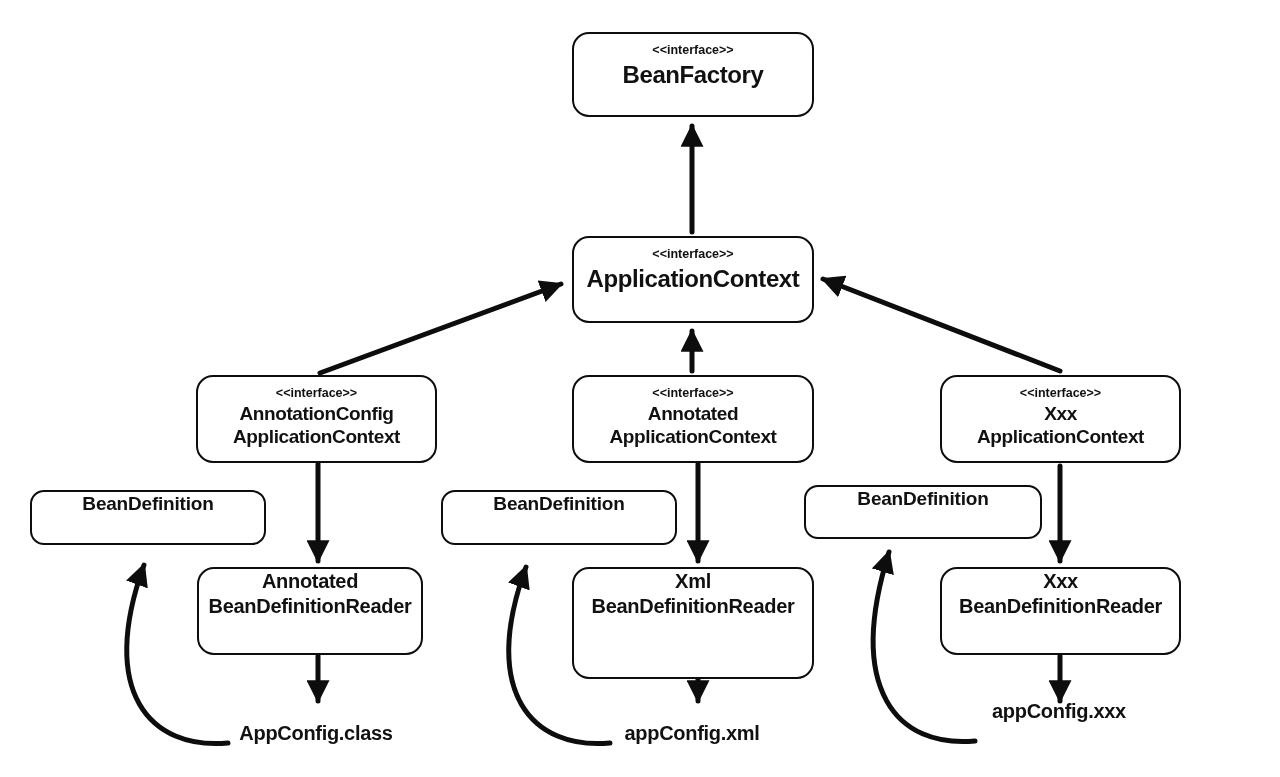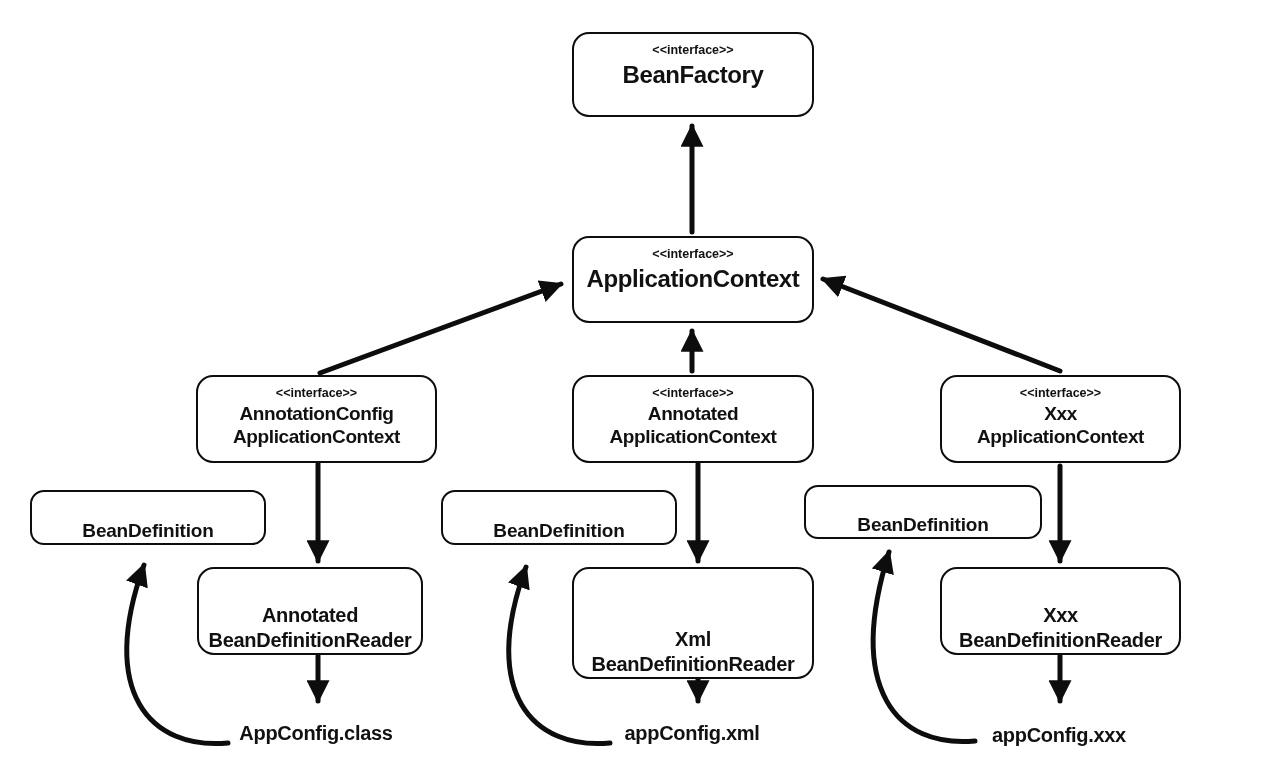--- a/index.html
+++ b/index.html
@@ -18,21 +18,21 @@
     position: absolute;
     background: #ffffff;
     border: 2.6px solid #0d0d0d;
     border-radius: 17px;
     display: flex;
     flex-direction: column;
     align-items: center;
     text-align: center;
   }
   .node.iface { justify-content: flex-start; padding-top: 9px; }
-  .node.centered { justify-content: flex-end; }
+  .node.centered { justify-content: flex-start; }
   .stereotype {
     font-size: 12.5px;
     font-weight: 700;
     line-height: 1.25;
     letter-spacing: 0px;
   }
   .node-name {
     font-weight: 700;
     font-size: 19px;
     line-height: 1.25;
@@ -130,15 +130,15 @@
     <div class="node-name">BeanDefinitionReader</div>
   </div>
 
   <div class="node centered reader" style="left:940px; top:567px; width:241px; height:88px">
     <div class="node-name">Xxx</div>
     <div class="node-name">BeanDefinitionReader</div>
   </div>
 
   <div class="file-label" style="left:582px; top:722px">appConfig.xml</div>
   <div class="file-label" style="left:206px; top:722px">AppConfig.class</div>
-  <div class="file-label" style="left:949px; top:724px">appConfig.xxx</div>
+  <div class="file-label" style="left:949px; top:700px">appConfig.xxx</div>
 
 </div>
 
 </body></html>

